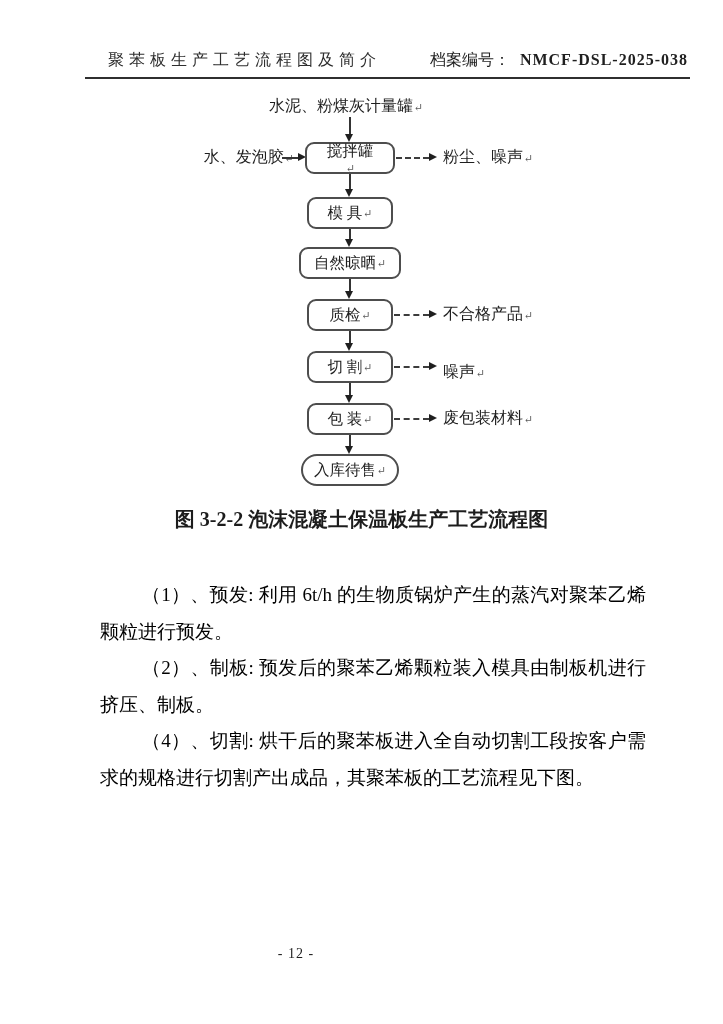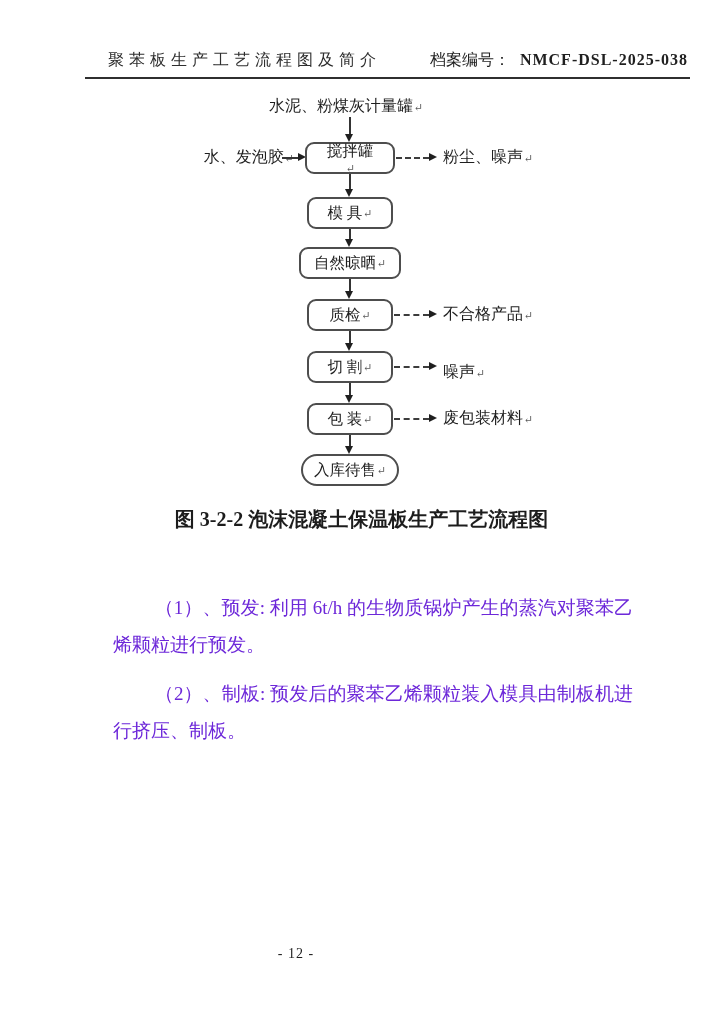--- a/index.html
+++ b/index.html
@@ -42,22 +42,22 @@
   .dstem{position:absolute;height:0;border-top:2px dashed #3c3c3c;}
   .rhead{position:absolute;width:0;height:0;
     border-top:4.5px solid transparent;border-bottom:4.5px solid transparent;
     border-left:8px solid #1f1f1f;}
 
   
   .caption{position:absolute;left:0;top:506px;width:723px;text-align:center;
     font-weight:bold;font-size:20px;color:#1c1c1c;}
   .heading{position:absolute;left:143px;top:543px;font-weight:bold;font-size:19.5px;color:#161616;}
   .bodytext{position:absolute;left:100px;top:577px;width:546px;}
-  .bodytext p{margin:13px;font-size:19px;line-height:36.5px;text-align:justify;
-    text-indent:2.2em;color:#6d28d9;}
+  .bodytext p{margin:0;font-size:19px;line-height:36.5px;text-align:justify;
+    text-indent:2.2em;color:#000000;}
   .footer{position:absolute;left:0;top:946px;width:592px;text-align:center;
     font-size:14px;color:#1d1d1d;letter-spacing:1px;}
 </style>
 </head>
 <body>
 
 <div class="page">
 
   <div class="header">
     <span class="company">聚苯板生产工艺流程图及简介</span>
@@ -111,17 +111,18 @@
     <div class="dstem" style="left:394px;top:418px;width:35px;"></div>
     <div class="rhead" style="left:429px;top:414px;"></div>
     <div class="fc-label" style="left:443px;top:408px;"><span>废包装材料</span><span class="pmark">↵</span></div>
   </div>
 
   <div class="caption">图 3-2-2 泡沫混凝土保温板生产工艺流程图</div>
 
   <div class="bodytext">
     <p>（1）、预发: 利用 6t/h 的生物质锅炉产生的蒸汽对聚苯乙烯颗粒进行预发。</p>
     <p>（2）、制板: 预发后的聚苯乙烯颗粒装入模具由制板机进行挤压、制板。</p>
+    <p>（4）、切割: 烘干后的聚苯板进入全自动切割工段按客户需求的规格进行切割产出成品，其聚苯板的工艺流程见下图。</p>
   </div>
 
   <div class="footer">- 12 -</div>
 
 </div>
 
 </body></html>

